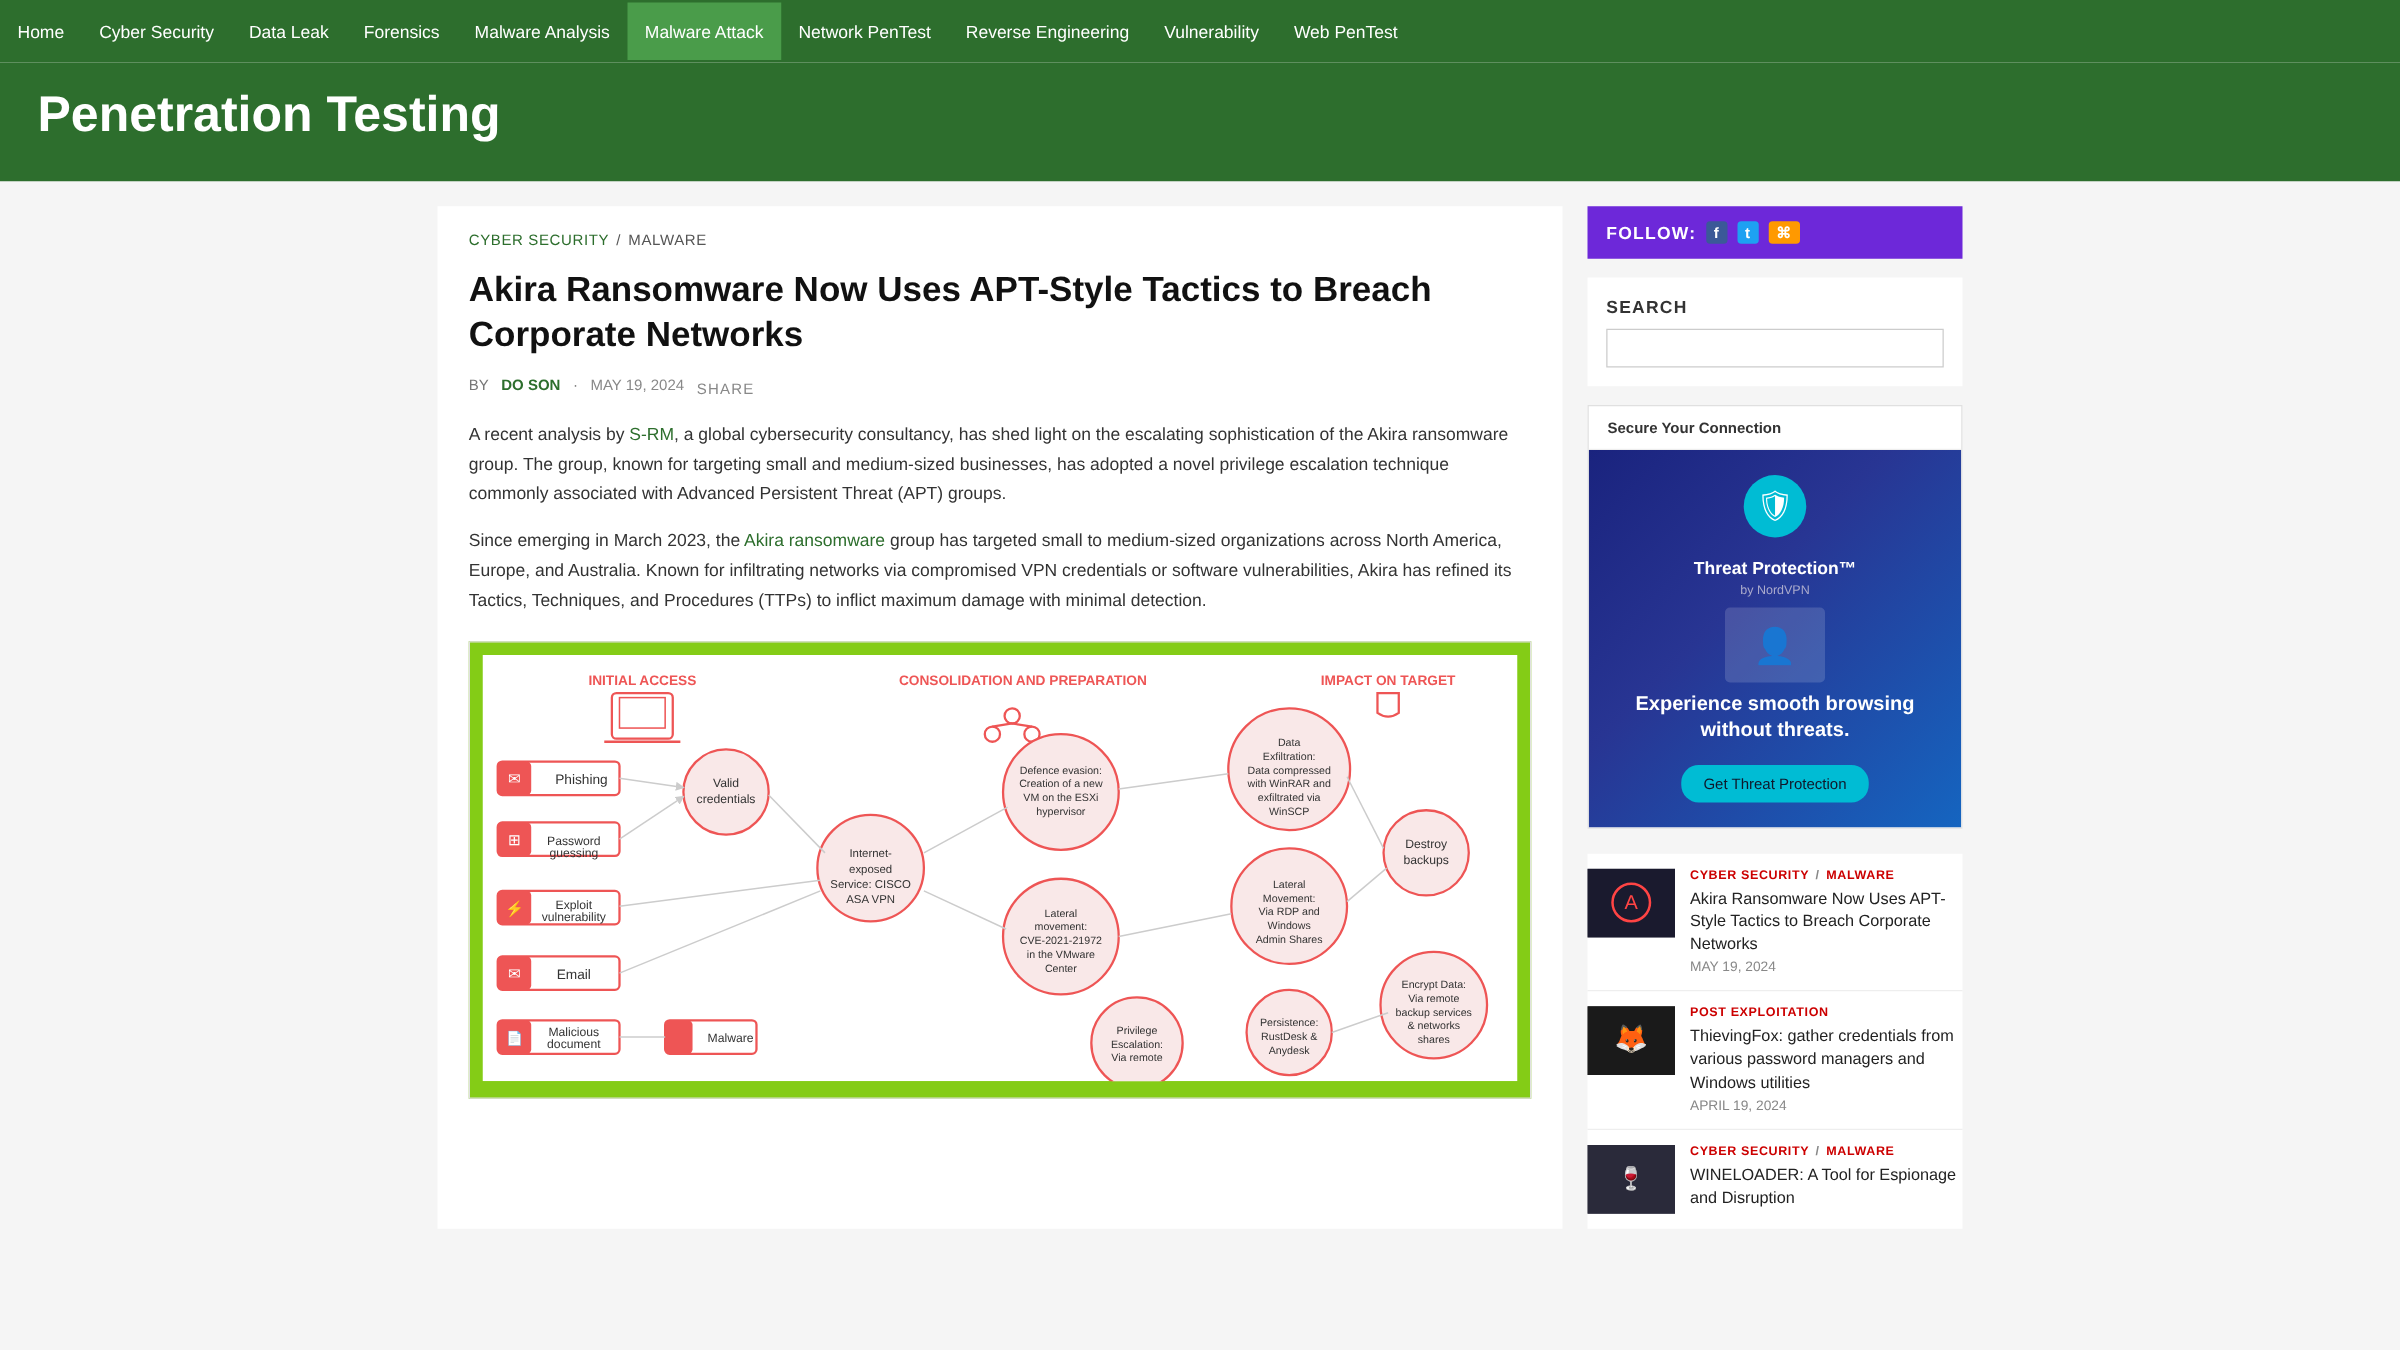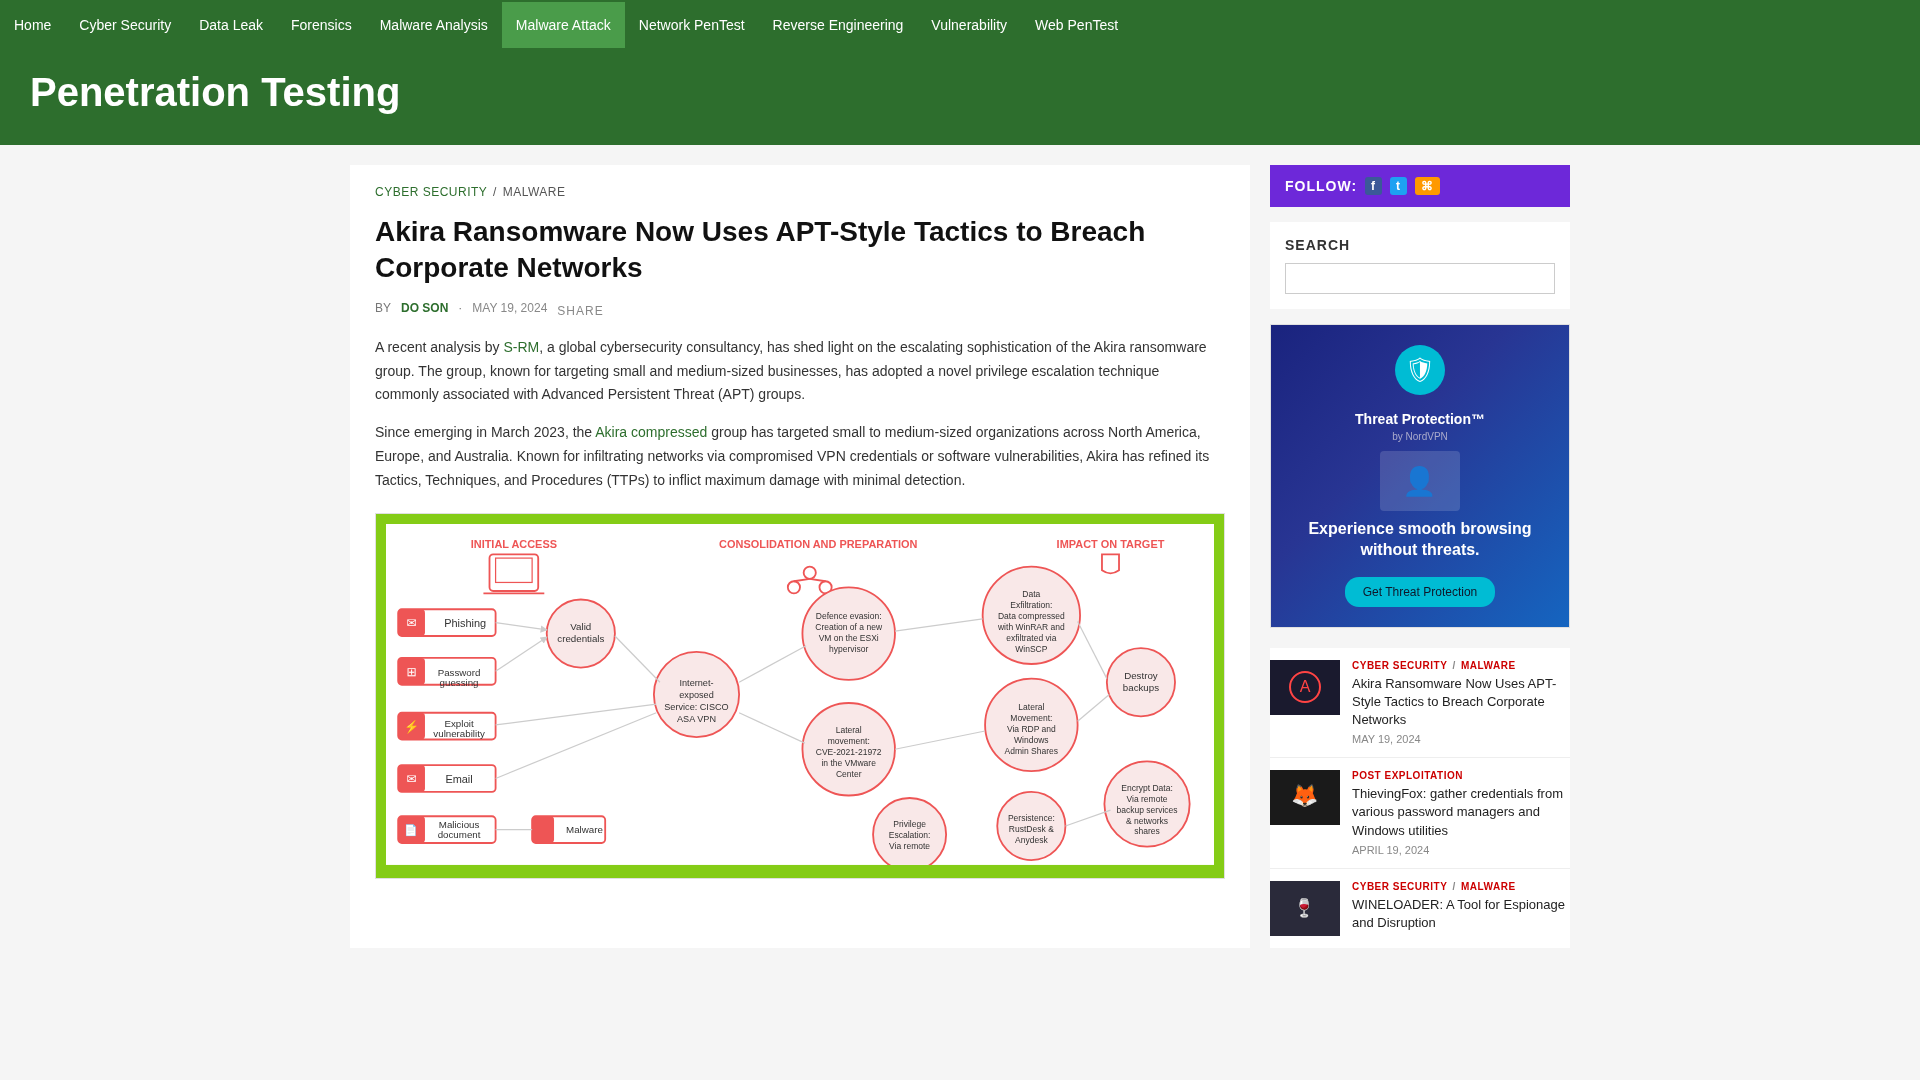--- a/index.html
+++ b/index.html
@@ -289,21 +289,21 @@
       <span>·</span>
       <span class="date">MAY 19, 2024</span>
       <span class="share-label">SHARE</span>
     </div>
 
     <div class="article-body">
       <p>
         A recent analysis by <a>S-RM</a>, a global cybersecurity consultancy, has shed light on the escalating sophistication of the Akira ransomware group. The group, known for targeting small and medium-sized businesses, has adopted a novel privilege escalation technique commonly associated with Advanced Persistent Threat (APT) groups.
       </p>
       <p>
-        Since emerging in March 2023, the <a>Akira compressed</a> group has targeted small to medium-sized organizations across North America, Europe, and Australia. Known for infiltrating networks via compromised VPN credentials or software vulnerabilities, Akira has refined its Tactics, Techniques, and Procedures (TTPs) to inflict maximum damage with minimal detection.
+        Since emerging in March 2023, the <a>Akira ransomware</a> group has targeted small to medium-sized organizations across North America, Europe, and Australia. Known for infiltrating networks via compromised VPN credentials or software vulnerabilities, Akira has refined its Tactics, Techniques, and Procedures (TTPs) to inflict maximum damage with minimal detection.
       </p>
     </div>
 
     <div class="diagram-container">
       <svg viewBox="0 0 680 280" width="100%" xmlns="http://www.w3.org/2000/svg">
 
         <rect width="680" height="280" fill="#ffffff"></rect>
 
         <text x="105" y="20" text-anchor="middle" font-size="9" font-weight="bold" fill="#e55" font-family="Arial">INITIAL ACCESS</text>
 
@@ -452,20 +452,21 @@
       <span style="cursor:pointer;background:#1da1f2;border-radius:3px;padding:2px 6px;font-size:12px;color:#fff;">t</span>
       <span style="cursor:pointer;background:#f90;border-radius:3px;padding:2px 6px;font-size:12px;color:#fff;">⌘</span>
     </div>
 
     <div class="sidebar-search">
       <h3>SEARCH</h3>
       <input type="text" style="width: 100%; border: 1px solid rgb(204, 204, 204); padding: 7px 10px; font-size: 13px; outline: none;" placeholder="">
     </div>
 
     <div class="sidebar-ad">
+      <div style="padding:10px 15px;font-size:12px;font-weight:bold;color:#333;border-bottom:1px solid #eee;">Secure Your Connection</div>
       <div class="sidebar-ad-inner">
         <div class="shield-icon-large">🛡</div>
         <div>
           <span style="font-size:14px;font-weight:bold;color:#fff;">Threat Protection™</span><br>
           <span style="font-size:10px;color:#aac;">by NordVPN</span>
         </div>
 
         <div style="width:80px;height:60px;background:rgba(255,255,255,0.15);border-radius:4px;display:flex;align-items:center;justify-content:center;font-size:28px;">👤</div>
         <div style="font-size:16px;font-weight:bold;color:#fff;text-align:center;line-height:1.3;">Experience smooth browsing without threats.</div>
         <button class="sidebar-ad-btn">Get Threat Protection</button>

